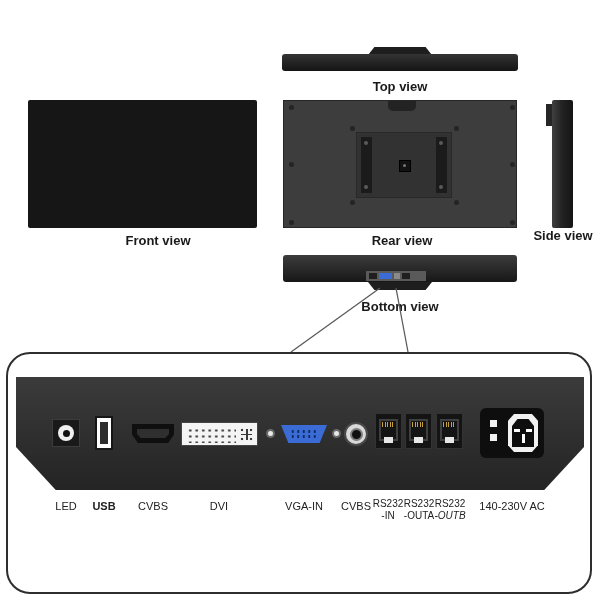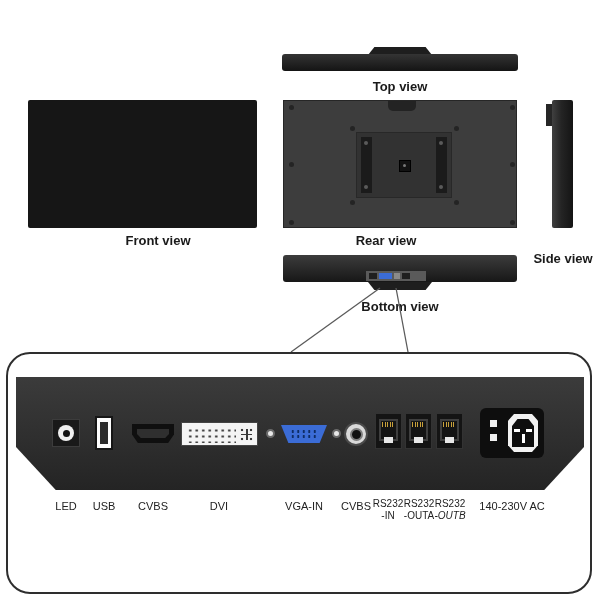--- a/index.html
+++ b/index.html
@@ -150,25 +150,25 @@
   <div class="abs screw" style="left:289px;top:105px;"></div>
   <div class="abs screw" style="left:510px;top:105px;"></div>
   <div class="abs screw" style="left:289px;top:220px;"></div>
   <div class="abs screw" style="left:510px;top:220px;"></div>
   <div class="abs screw" style="left:289px;top:162px;"></div>
   <div class="abs screw" style="left:510px;top:162px;"></div>
   <div class="abs screw" style="left:350px;top:126px;"></div>
   <div class="abs screw" style="left:454px;top:126px;"></div>
   <div class="abs screw" style="left:350px;top:200px;"></div>
   <div class="abs screw" style="left:454px;top:200px;"></div>
-  <div class="view-label" style="left:386px;top:233px;">Rear view</div>
+  <div class="view-label" style="left:402px;top:233px;">Rear view</div>
 
   <div class="abs side-tab"></div>
   <div class="abs side"></div>
-  <div class="view-label" style="left:563px;top:251px;">Side view</div>
+  <div class="view-label" style="left:563px;top:228px;">Side view</div>
 
   <div class="abs botbar"></div>
   <div class="abs botbump"></div>
   <div class="abs botports">
     <div class="bp-dark"></div>
     <div class="bp-blue"></div>
     <div class="bp-lite"></div>
     <div class="bp-dark"></div>
   </div>
   <div class="view-label" style="left:400px;top:299px;">Bottom view</div>
@@ -230,21 +230,21 @@
   <div class="abs ac-sw" style="left:490px;top:434px;"></div>
   <div class="abs ac-c14">
     <div class="ac-c14-inner">
       <div class="slot-l"></div>
       <div class="slot-r"></div>
       <div class="slot-c"></div>
     </div>
   </div>
 
   <div class="port-label" style="left:66px;">LED</div>
-  <div class="port-label" style="left:104px;">USB</div>
+  <div class="port-label" style="left:104px;font-weight:bold;">USB</div>
   <div class="port-label" style="left:153px;">CVBS</div>
   <div class="port-label" style="left:219px;">DVI</div>
   <div class="port-label" style="left:304px;">VGA-IN</div>
   <div class="port-label" style="left:356px;text-align:center;">CVBS</div>
   <div class="port-label two-line" style="left:388px;">
     <span style="display:block;">RS232</span>
     <span style="display:block;">-IN</span>
   </div>
   <div class="port-label two-line" style="left:419px;">
     <span style="display:block;">RS232</span>

